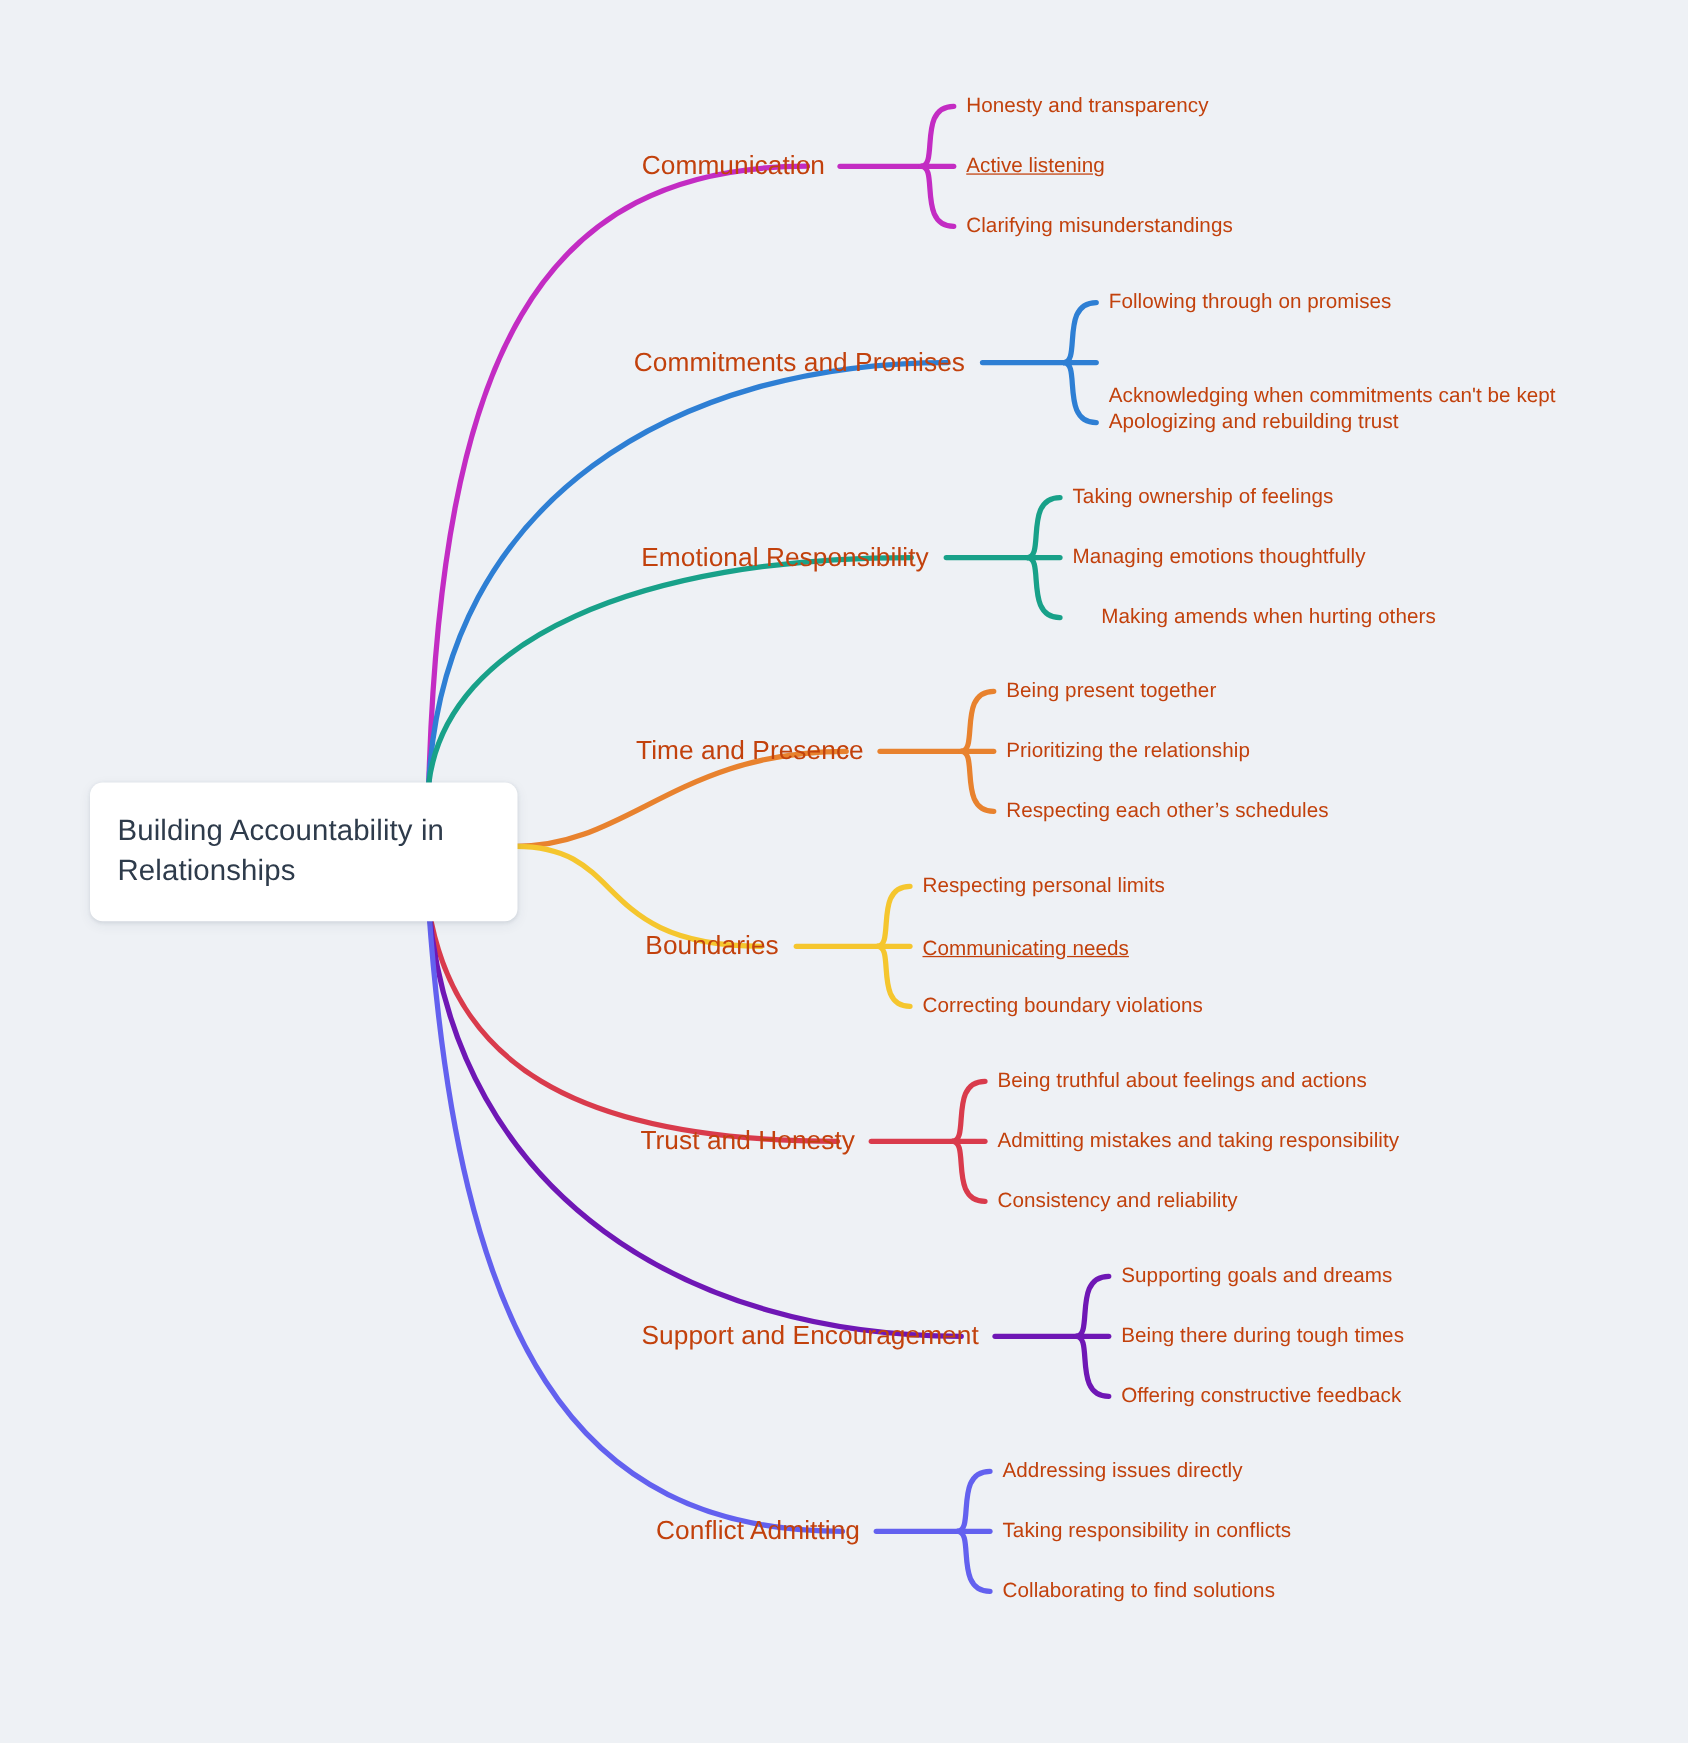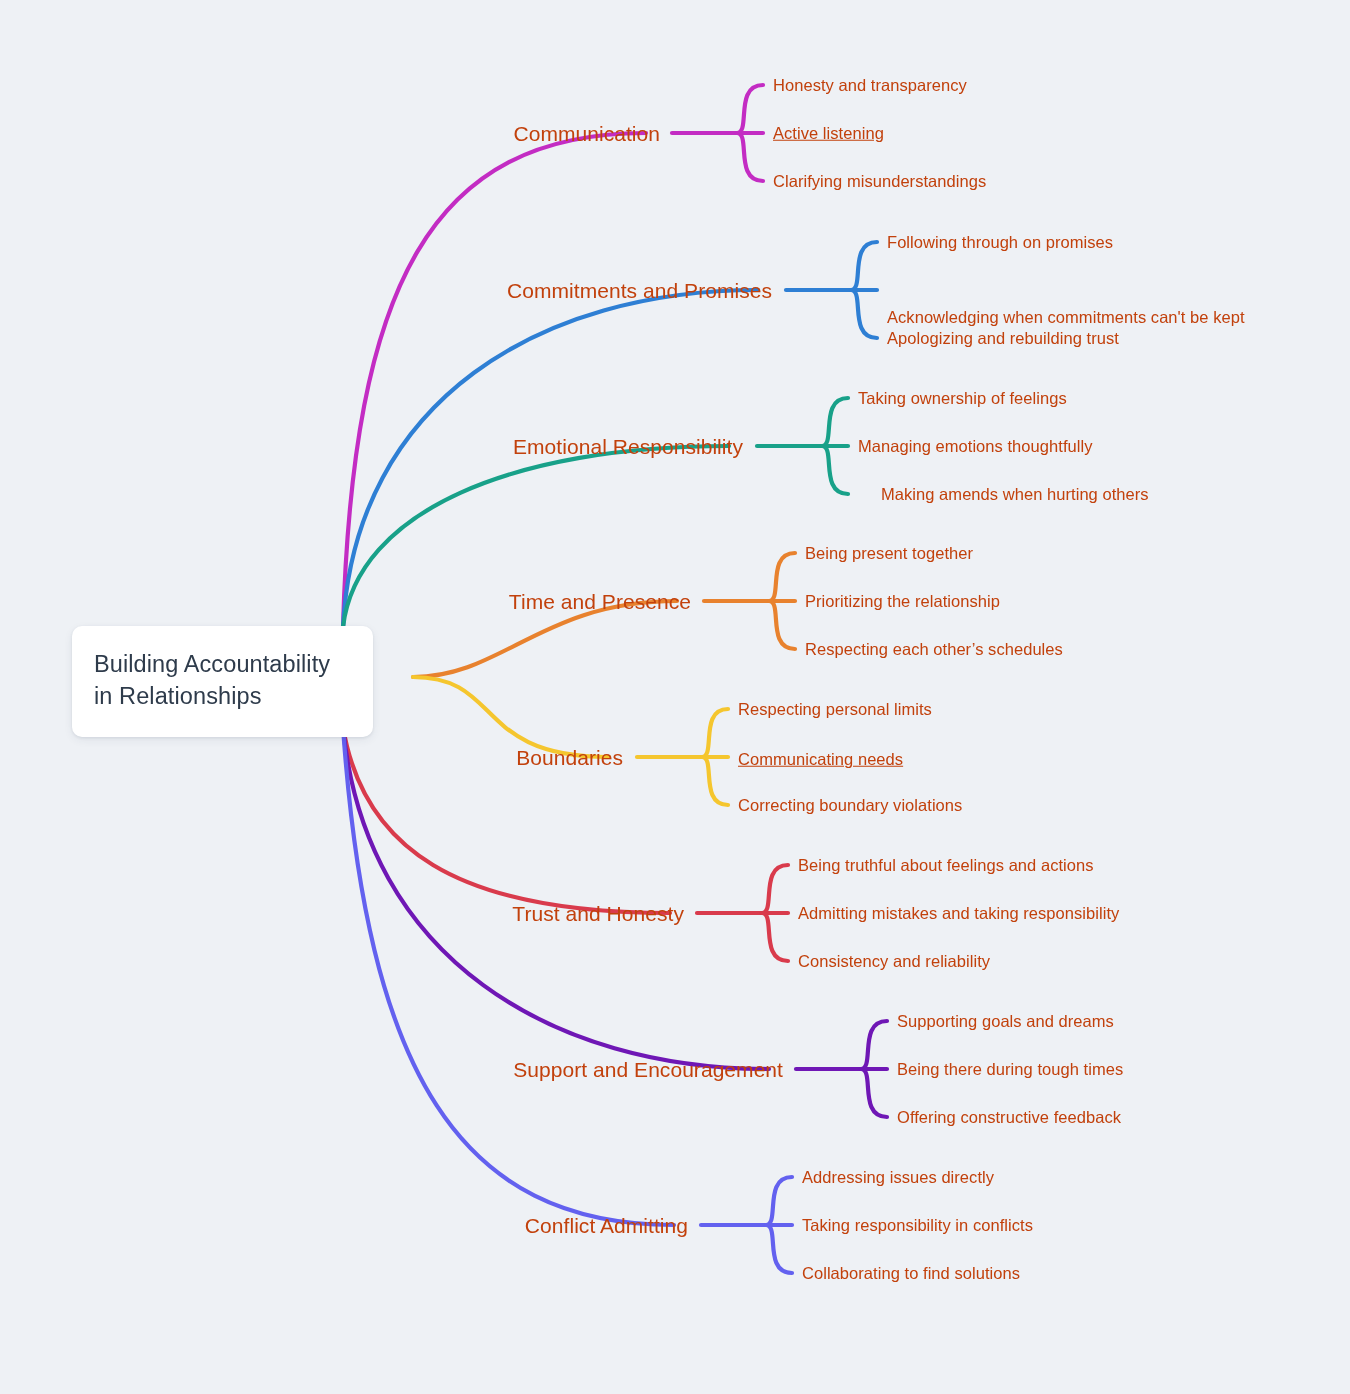--- a/index.html
+++ b/index.html
@@ -34,21 +34,21 @@
     stroke-linejoin: round;
   }
   .branch-path { stroke-width: 4.2; }
   .leaf-path   { stroke-width: 4.2; }
   .stub-path   { stroke-width: 4.2; }
 
   .root-card {
     position: absolute;
     left: 72px;
     top: 626px;
-    width: 301px;
+    width: 342px;
     min-height: 100px;
     background: #ffffff;
     border-radius: 10px;
     box-shadow: 0 1px 3px rgba(40,55,80,0.10), 0 3px 10px rgba(40,55,80,0.07);
     box-sizing: border-box;
     padding: 22px 24px 24px 22px;
     display: flex;
     align-items: center;
     z-index: 5;
   }

